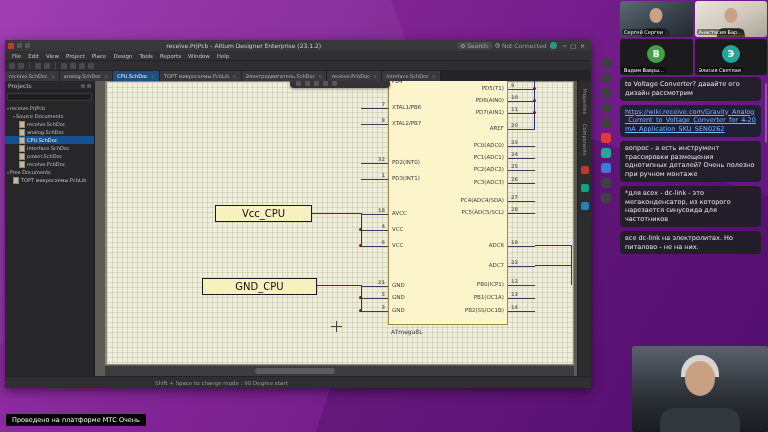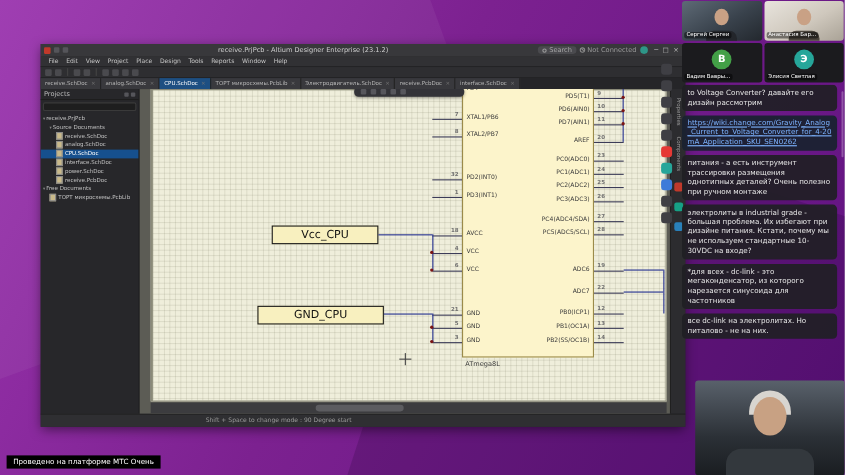--- a/index.html
+++ b/index.html
@@ -7,21 +7,21 @@
   .screen { position:relative; width:768px; height:432px; overflow:hidden;
     background:linear-gradient(118deg,#9a34ae 0%, #7c2190 45%, #5f1280 100%); }
   .bgshape1 { position:absolute; left:-120px; top:-140px; width:520px; height:420px;
     background:rgba(255,255,255,.05); transform:rotate(-20deg); }
   .bgshape2 { position:absolute; right:-140px; bottom:-160px; width:560px; height:430px;
     background:rgba(20,0,40,.18); transform:rotate(18deg); }
 
   
   .altium { position:absolute; left:5px; top:40px; width:586px; height:348px;
     background:#2c2c2e; box-shadow:0 3px 10px rgba(0,0,0,.5); display:flex; flex-direction:column;
-    font-size:6px; color:#c8c8c8;margin-left:32px; }
+    font-size:6px; color:#c8c8c8; }
   .titlebar { height:11px; background:#38383b; display:flex; align-items:center; padding:0 3px; gap:3px; }
   .tl-logo { width:6px; height:6px; background:#c0392b; border-radius:1px; }
   .tl-ic { width:5px; height:5px; background:#55555a; border-radius:1px; }
   .tl-title { flex:1; text-align:center; color:#cfcfcf; font-size:6px; white-space:nowrap; overflow:hidden; }
   .search-pill { display:flex; align-items:center; gap:2px; background:#4a4a4e; border-radius:3px;
     height:7px; padding:0 4px; color:#a5a5a5; }
   .search-glyph { width:4px; height:4px; border:1px solid #999; border-radius:50%; }
   .conn { display:flex; align-items:center; gap:2px; color:#9a9a9a; }
   .conn-ic { width:5px; height:5px; border:1px solid #888; border-radius:50%; position:relative; overflow:hidden;}
   .conn-ic::after { content:""; position:absolute; left:-1px; top:2px; width:8px; height:1px; background:#888; transform:rotate(45deg); }
@@ -459,23 +459,22 @@
         <div class="pname">Вадим Вавры...</div>
       </div>
       <div class="tile">
         <div class="avcircle teal">Э</div>
         <div class="pname">Элисия Светлая</div>
       </div>
     </div>
 
     <div class="chat">
       <div class="msg">to Voltage Converter? давайте его дизайн рассмотрим</div>
-      <div class="msg link">https://wiki.change.com/Gravity_Analog_Current_to_Voltage_Converter_for_4-20mA_Application_SKU_SEN0262</div>
-      <div class="msg">питания - а есть инструмент трассировки размещения однотипных деталей? Очень полезно при ручном монтаже</div>
-      <div class="msg">электролиты в industrial grade - большая проблема. Их избегают при дизайне питания. Кстати, почему мы не используем стандартные 10-30VDC на входе?</div>
+      <div class="msg link">https://wiki.receive.com/Gravity_Analog_Current_to_Voltage_Converter_for_4-20mA_Application_SKU_SEN0262</div>
+      <div class="msg">вопрос - а есть инструмент трассировки размещения однотипных деталей? Очень полезно при ручном монтаже</div>
       <div class="msg">*для всех - dc-link - это мегаконденсатор, из которого нарезается синусоида для частотников</div>
       <div class="msg">все dc-link на электролитах. Но питалово - не на них.</div>
       <div class="chat-scroll"></div>
     </div>
   </div>
 
   <div class="presenter">
     <div class="p-hair"></div>
     <div class="p-face"></div>
     <div class="p-body"></div>

